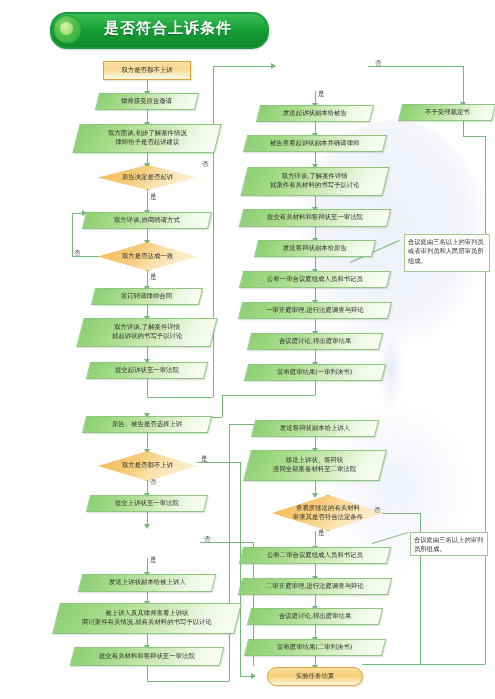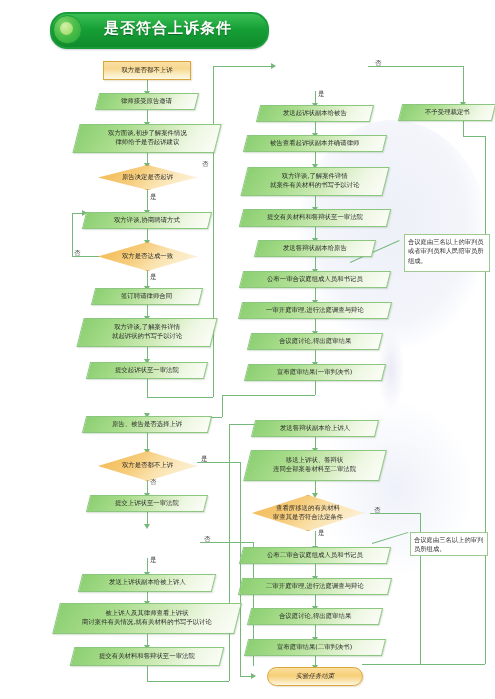--- a/index.html
+++ b/index.html
@@ -51,21 +51,21 @@
   .para > span{display:block;transform:skewX(14deg);padding:0 3px;}
 
   
   .rect{border:1px solid #d9a63b;
         background:linear-gradient(180deg,#fbe0a4 0%,#f7d78f 40%,#fbeec4 75%,#fdf8e6 100%);
         box-shadow:1px 1px 1.5px rgba(150,120,40,.22);}
 
   
   .pill{border:1px solid #d9a63b;border-radius:11px;
         background:linear-gradient(180deg,#fbdf9e 0%,#f6cf78 45%,#fae8b6 80%,#fdf7e4 100%);
-        box-shadow:1px 1px 1.5px rgba(150,120,40,.22);font-style:italic;}
+        box-shadow:1px 1px 1.5px rgba(150,120,40,.22);}
 
   
   .dia{position:absolute;}
   .dia .shape{position:absolute;inset:0;
         background:linear-gradient(135deg,#f3b951 0%,#f6cc7a 38%,#fae3b0 62%,#fdf4df 100%);
         border:1px solid #d9a63b;
         clip-path:polygon(50% 0,100% 50%,50% 100%,0 50%);
         filter:drop-shadow(1px 1px 1px rgba(150,120,40,.2));}
   .dia .txt{position:absolute;inset:0;display:flex;align-items:center;justify-content:center;
         text-align:center;font-size:6.4px;line-height:1.45;color:#2b2b2b;}
@@ -344,21 +344,21 @@
   </div>
 
   <div class="node para" style="left:253px;top:420px;width:124px;height:17px;">
     <span>发送答辩状副本给上诉人</span>
   </div>
 
   <div class="node para ml" style="left:247px;top:450px;width:136px;height:31px;">
     <span>移送上诉状、答辩状<br>连同全部案卷材料至二审法院</span>
   </div>
 
-  <div class="dia" style="left:252px;top:495px;width:112px;height:36px;text-decoration:underline;">
+  <div class="dia" style="left:272px;top:495px;width:112px;height:36px;text-decoration:underline;">
     <div class="shape"></div>
     <div class="txt">查看所移送的有关材料<br>审查其是否符合法定条件</div>
   </div>
   <div class="elbl" style="left:374px;top:506px;">否</div>
   <div class="elbl" style="left:318px;top:529px;">是</div>
 
   <div class="node para" style="left:241px;top:547px;width:148px;height:17px;">
     <span>公布二审合议庭组成人员和书记员</span>
   </div>
 

